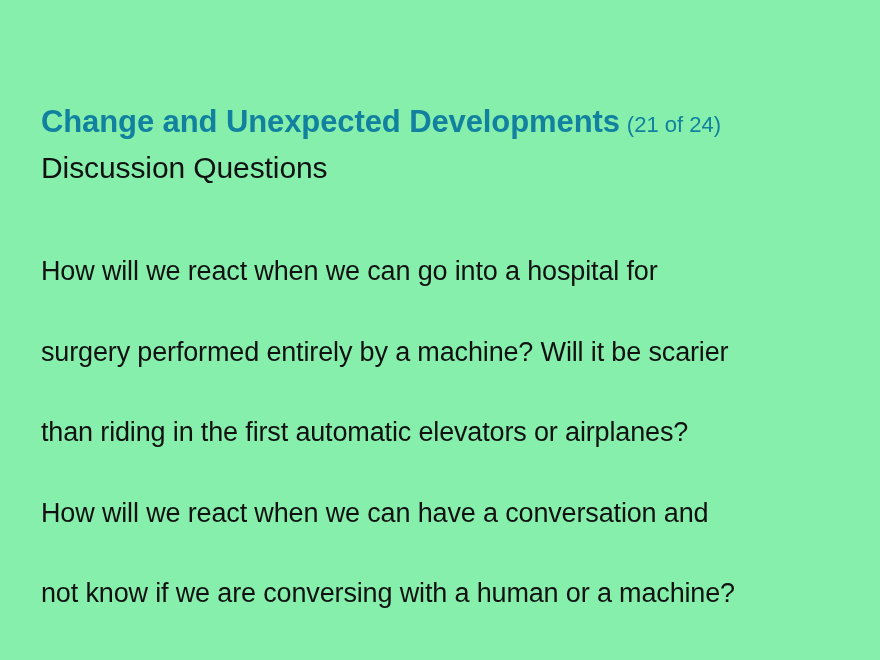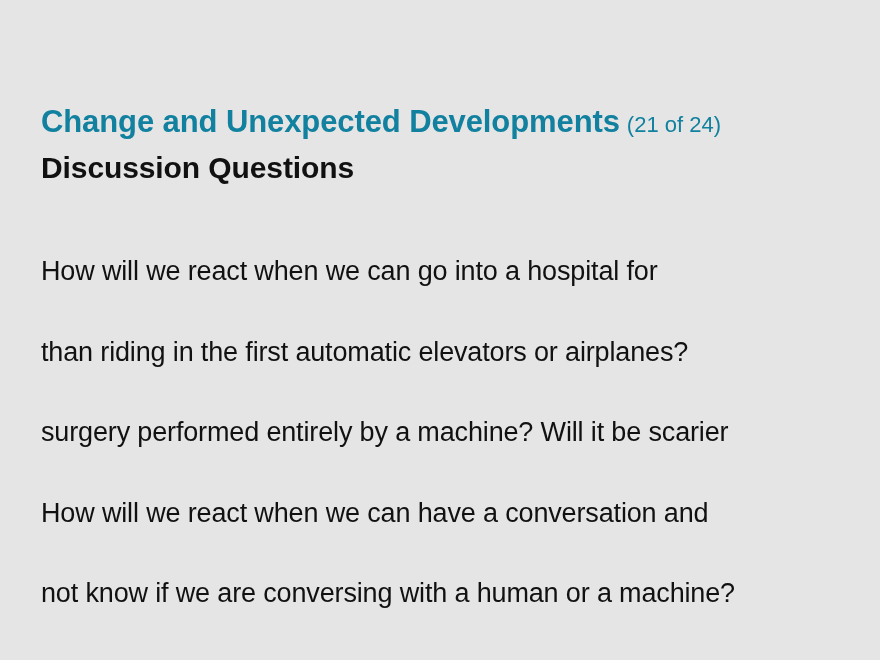--- a/index.html
+++ b/index.html
@@ -12,21 +12,21 @@
     background: #ffffff;
     font-family: "Liberation Sans", sans-serif;
     -webkit-font-smoothing: antialiased;
     overflow: hidden;
   }
 
   .slide {
     position: relative;
     width: 880px;
     height: 660px;
-    background: #e5e5e5;
+    background: #86efac;
     box-sizing: border-box;
   }
 
   
   .slide-title {
     position: absolute;
     left: 41px;
     top: 84px;
     width: 810px;
     line-height: 1.0;
@@ -45,21 +45,21 @@
     margin-left: 7px;
     letter-spacing: 0px;
   }
 
   
   .subtitle {
     position: absolute;
     left: 41px;
     top: 152px;
     font-size: 30px;
-    font-weight: bold;
+    font-weight: normal;
     color: #111111;
     line-height: 1.05;
     letter-spacing: -0.1px;
   }
 
   
   .body-block {
     position: absolute;
     left: 41px;
     top: 209px;
@@ -90,22 +90,22 @@
   <h1 class="slide-title">
     <span class="title-main">Change and Unexpected Developments</span><span class="title-counter">(21 of 24)</span>
   </h1>
 
   <div class="subtitle">Discussion Questions</div>
 
   <div class="body-block">
 
     <p class="para">
       <span class="ln">How will we react when we can go into a hospital for</span>
+      <span class="ln">surgery performed entirely by a machine? Will it be scarier</span>
       <span class="ln">than riding in the first automatic elevators or airplanes?</span>
-      <span class="ln">surgery performed entirely by a machine? Will it be scarier</span>
     </p>
 
     <p class="para">
       <span class="ln">How will we react when we can have a conversation and</span>
       <span class="ln">not know if we are conversing with a human or a machine?</span>
     </p>
 
 
   </div>
 </div>

